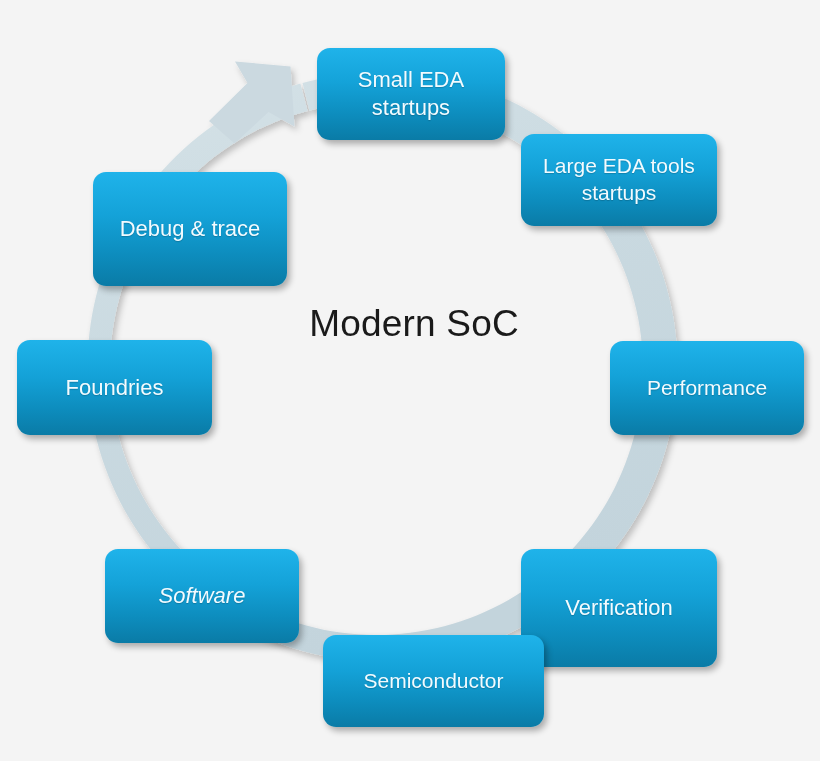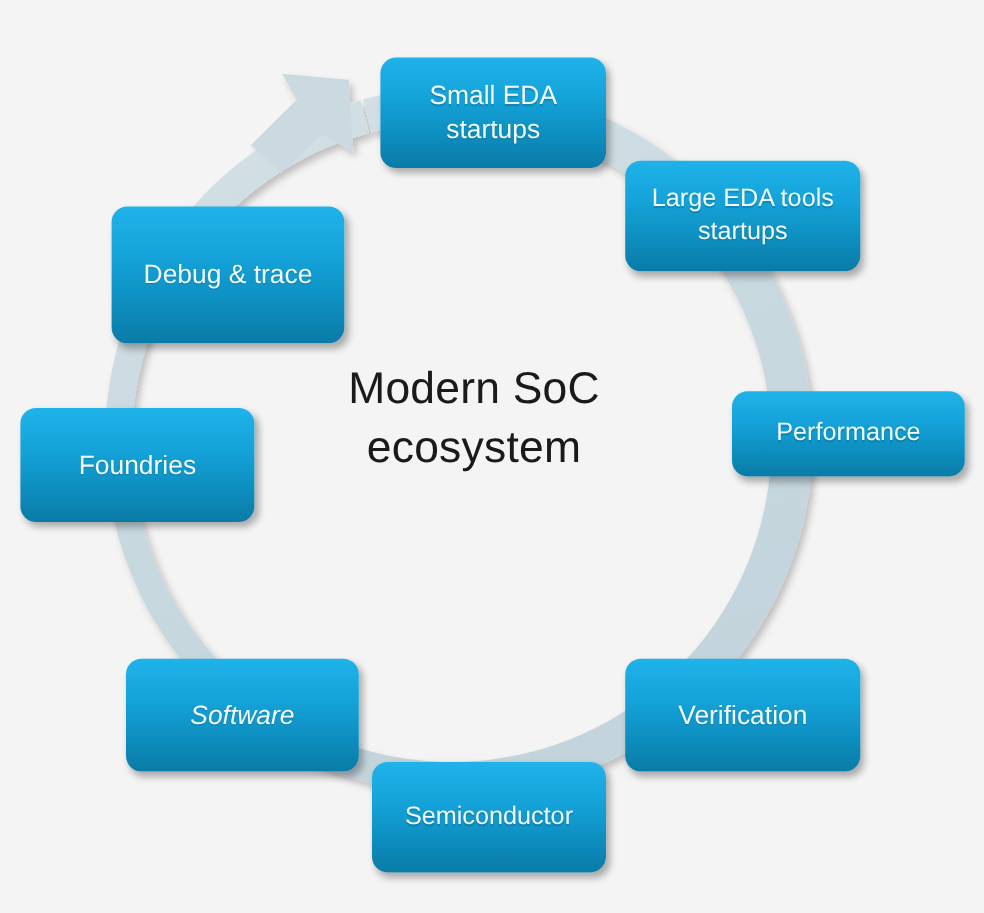--- a/index.html
+++ b/index.html
@@ -21,21 +21,21 @@
   }
   #ring-layer {
     position: absolute;
     left: 0;
     top: 0;
     width: 820px;
     height: 761px;
   }
   .center-title {
     position: absolute;
-    left: 245px;
+    left: 264px;
     top: 300px;
     width: 300px;
     text-align: center;
     color: #1a1a1a;
     font-size: 37px;
     line-height: 1.32;
     font-weight: 400;
     letter-spacing: 0.2px;
   }
   .node {
@@ -90,50 +90,49 @@
                L 234.5 143.5
                L 209.0 121.0
                L 247.5 83.0
                L 235.0 61.5
                Z"></path>
     </g>
   </svg>
 
   <div class="center-title">
     <div>Modern SoC</div>
-    <div>ecosystem</div>
   </div>
 
   <div class="node" style="left:317px; top:48px; width:188px; height:92px;">
     <div class="node-label">
       <div>Small EDA</div>
       <div>startups</div>
     </div>
   </div>
 
   <div class="node node-sm" style="left:521px; top:134px; width:196px; height:92px;">
     <div class="node-label">
       <div>Large EDA tools</div>
       <div>startups</div>
     </div>
   </div>
 
-  <div class="node node-sm" style="left:610px; top:326px; width:194px; height:71px;">
+  <div class="node node-sm" style="left:610px; top:341px; width:194px; height:94px;">
     <div class="node-label">
       <div>Performance</div>
     </div>
   </div>
 
-  <div class="node" style="left:521px; top:549px; width:196px; height:94px;">
+  <div class="node" style="left:521px; top:549px; width:196px; height:118px;">
     <div class="node-label">
       <div>Verification</div>
     </div>
   </div>
 
-  <div class="node node-sm" style="left:310px; top:635px; width:195px; height:92px;">
+  <div class="node node-sm" style="left:323px; top:635px; width:221px; height:92px;">
     <div class="node-label">
       <div>Semiconductor</div>
     </div>
   </div>
 
   <div class="node" style="left:105px; top:549px; width:194px; height:94px;font-style:italic;">
     <div class="node-label">
       <div>Software</div>
     </div>
   </div>

